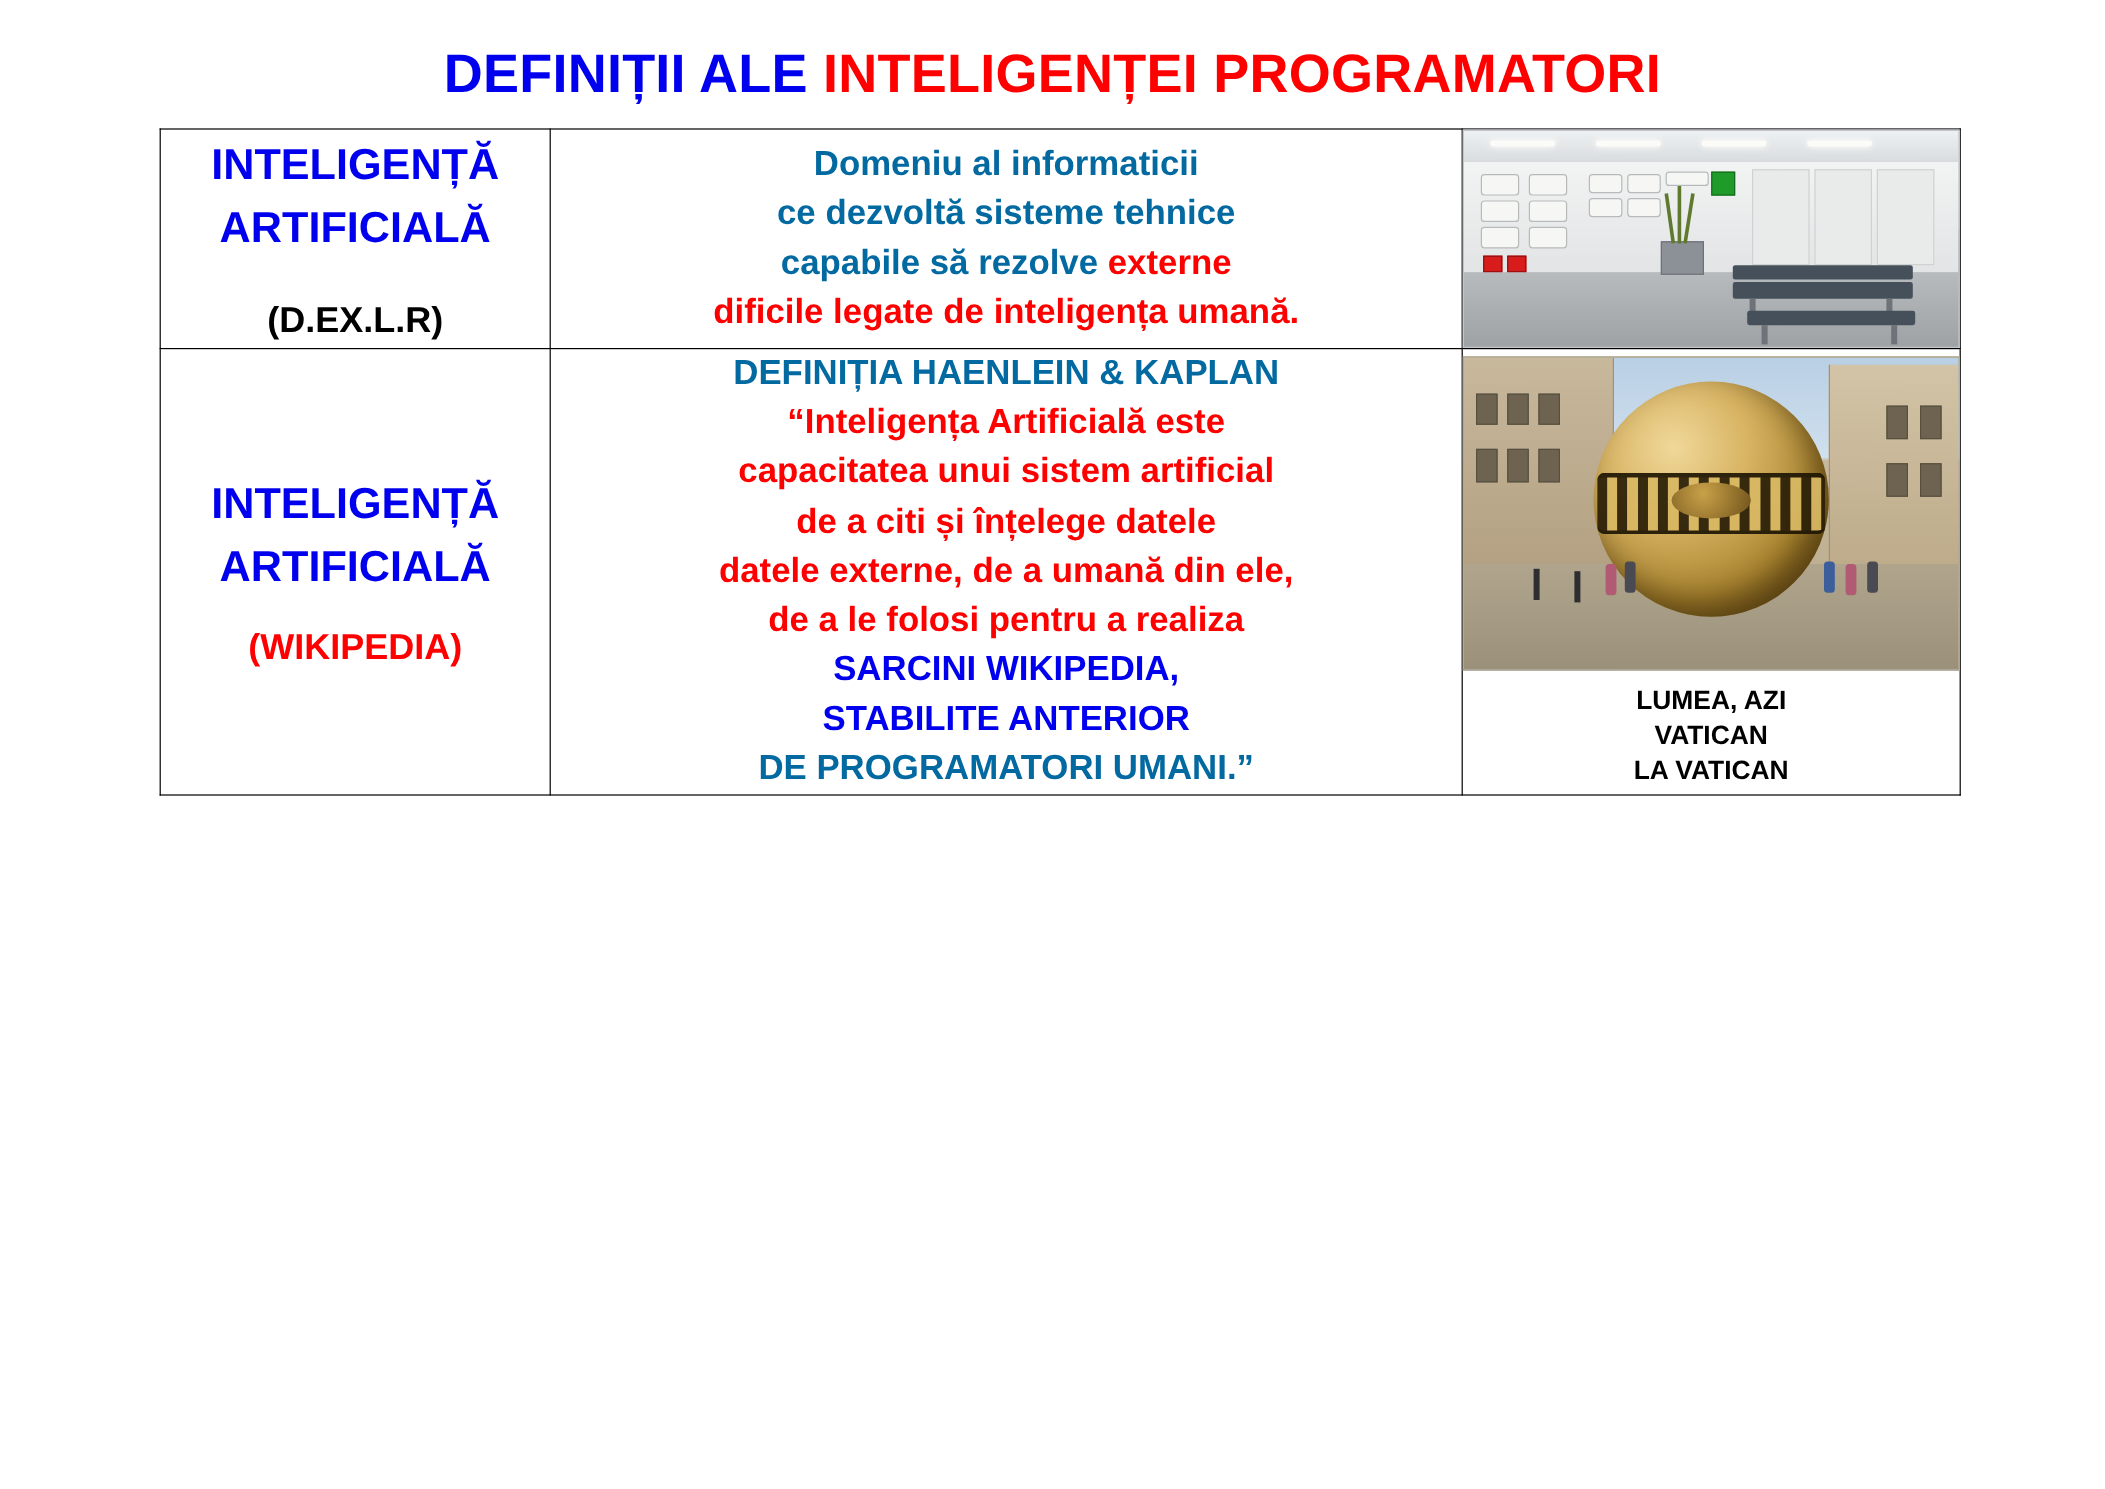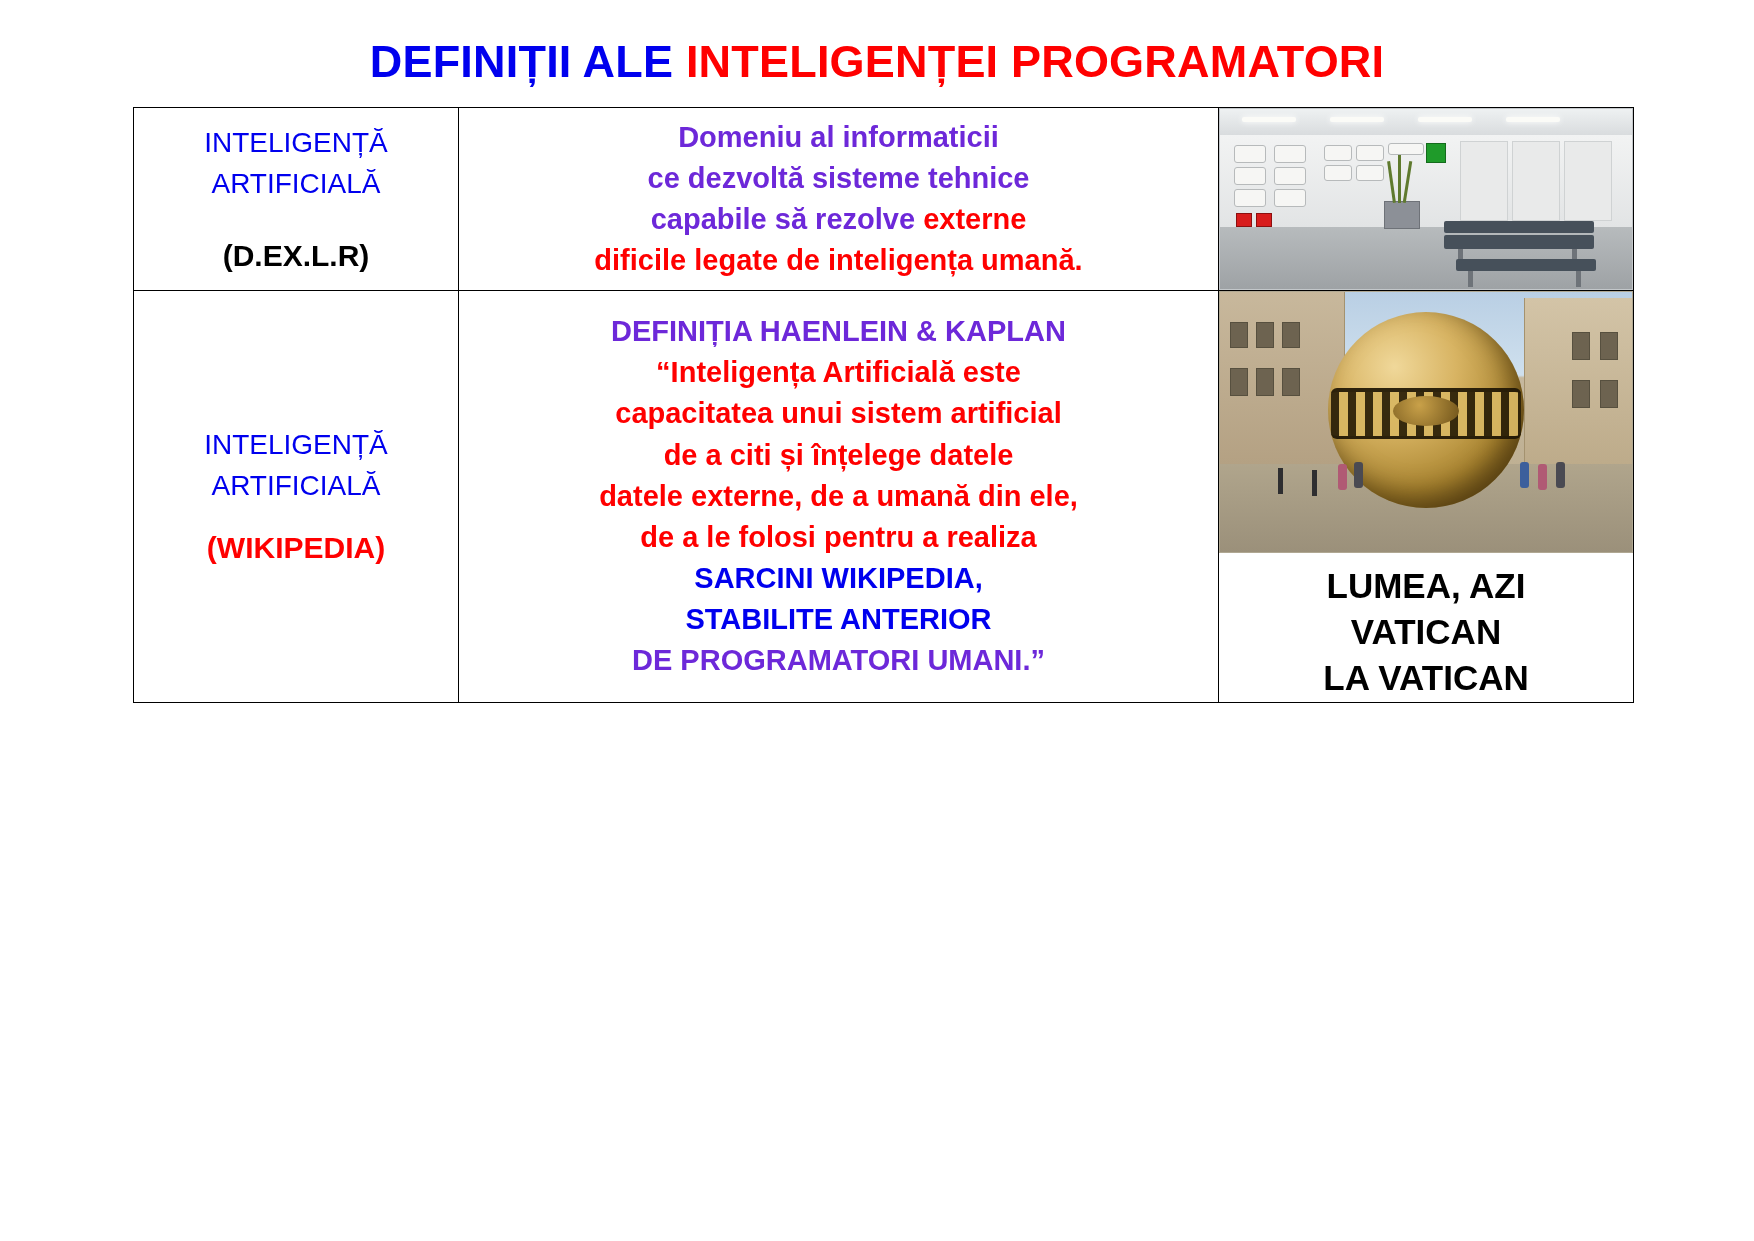--- a/index.html
+++ b/index.html
@@ -49,22 +49,22 @@
   .col-term  { width: 325px; }
   .col-def   { width: 760px; }
   .col-media { width: 415px; }
 
   .term-cell {
     text-align: center;
     padding: 10px 6px 16px 6px;
   }
   .term-main {
     color: #0000ee;
-    font-size: 28px;
-    font-weight: normal;
+    font-size: 36px;
+    font-weight: bold;
     line-height: 1.45;
   }
   .term-src {
     margin-top: 22px;
     font-size: 30px;
     font-weight: bold;
     line-height: 1.3;
   }
   .src-black { color: #000000; margin-top: 32px; }
   .src-red   { color: #ff0000; }
@@ -72,30 +72,30 @@
   .def-cell {
     text-align: center;
     padding: 12px 8px 14px 8px;
   }
   .def-line {
     font-size: 29px;
     font-weight: bold;
     line-height: 1.42;
     white-space: nowrap;
   }
-  .c-black { color: #6d28d9; }
+  .c-black { color: #0369a1; }
   .c-red   { color: #ff0000; }
   .c-blue  { color: #0000ee; }
 
   .media-cell {
     text-align: center;
     padding: 8px 10px 10px 10px;
   }
   .caption {
-    font-size: 35px;
+    font-size: 22px;
     font-weight: bold;
     color: #000000;
     line-height: 1.32;
     margin-top: 10px;
   }
 
   
   .img-hall {
     position: relative;
     width: 100%;

